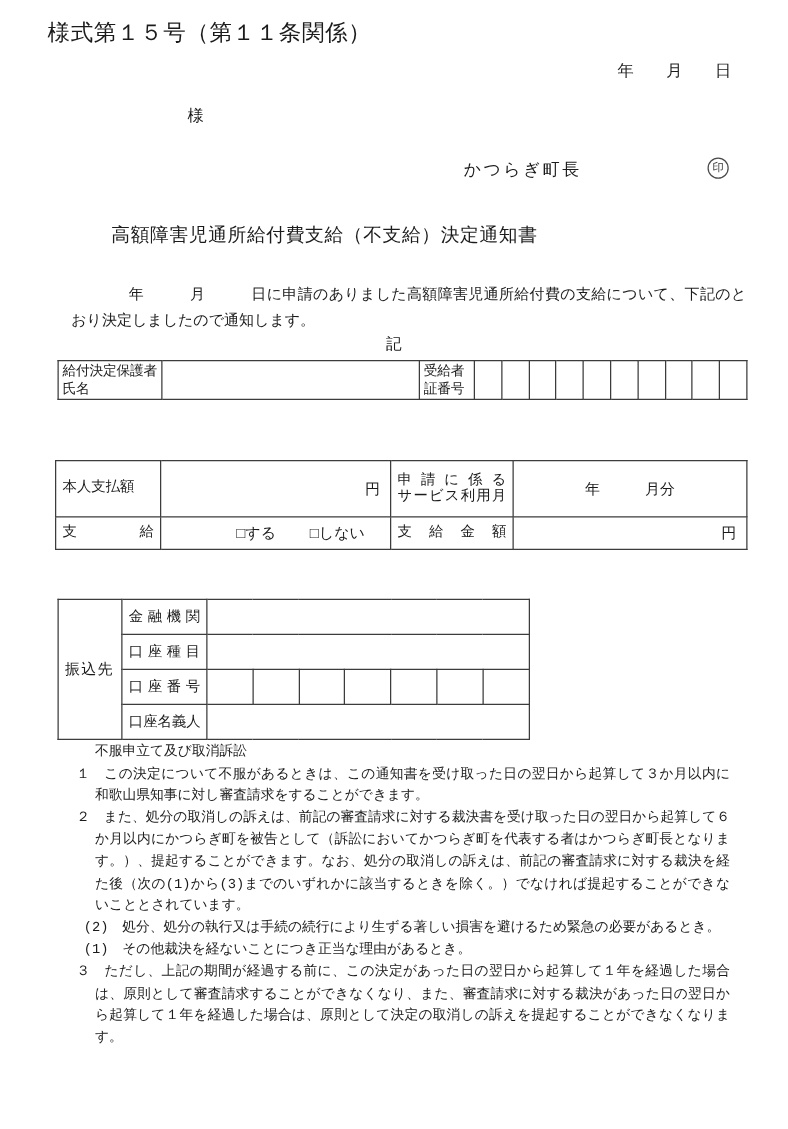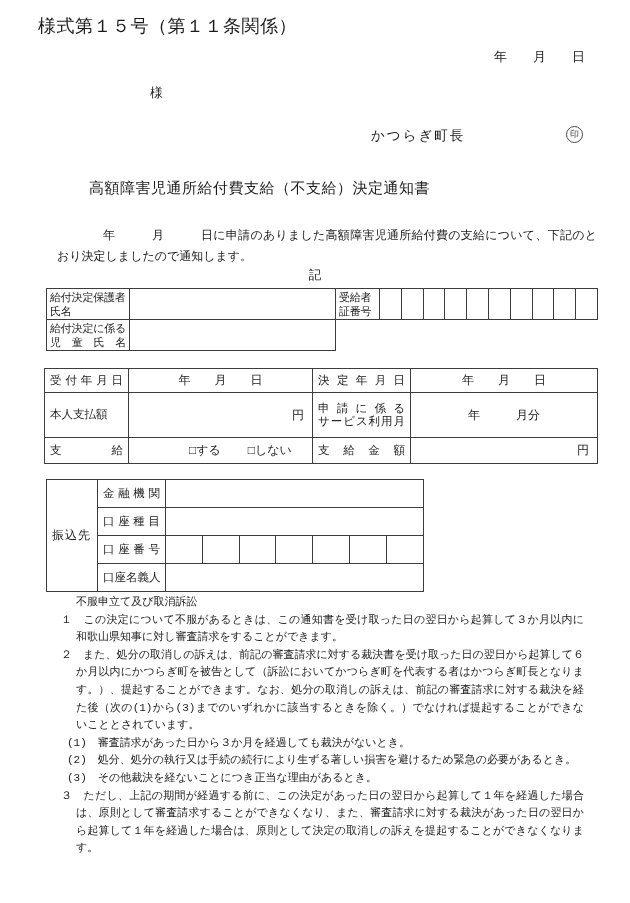--- a/index.html
+++ b/index.html
@@ -94,45 +94,31 @@
       <td></td>
       <td></td>
       <td></td>
       <td></td>
       <td></td>
       <td></td>
       <td></td>
       <td></td>
       <td></td>
     </tr>
-    <tr>
-      <td class="lbl">
-        <div>給付決定に係る</div>
-        <div class="jl">児童氏名</div>
-      </td>
-      <td></td>
-      <td class="nob" colspan="11"></td>
-    </tr>
   </tbody>
     </table>
 
   <table class="t2">
     <colgroup>
       <col style="width:84px">
         <col style="width:184px">
         <col style="width:98px">
         <col style="width:187px">
     </colgroup>
     <tbody>
-        <tr style="height:24px">
-      <td class="lbl jl">受付年月日</td>
-      <td class="center">年　　月　　日</td>
-      <td class="lbl jl">決定年月日</td>
-      <td class="center">年　　月　　日</td>
-    </tr>
     <tr style="height:45px">
       <td class="lbl">本人支払額</td>
       <td class="right"><span>円</span></td>
       <td class="lbl">
         <div class="jl">申請に係る</div>
         <div class="jl">サービス利用月</div>
       </td>
       <td class="center">年　　　月分</td>
     </tr>
     <tr style="height:26px">
@@ -177,19 +163,18 @@
       <td class="lbl">口座名義人</td>
       <td colspan="7"></td>
     </tr>
   </tbody>
     </table>
 
   <div class="appeal">
     <div class="appeal-heading">不服申立て及び取消訴訟</div>
     <p class="item">１　この決定について不服があるときは、この通知書を受け取った日の翌日から起算して３か月以内に和歌山県知事に対し審査請求をすることができます。</p>
     <p class="item">２　また、処分の取消しの訴えは、前記の審査請求に対する裁決書を受け取った日の翌日から起算して６か月以内にかつらぎ町を被告として（訴訟においてかつらぎ町を代表する者はかつらぎ町長となります。）、提起することができます。なお、処分の取消しの訴えは、前記の審査請求に対する裁決を経た後（次の(1)から(3)までのいずれかに該当するときを除く。）でなければ提起することができないこととされています。</p>
-    <p class="subitem">(1)　審査請求があった日から３か月を経過しても裁決がないとき。</p>
     <p class="subitem">(2)　処分、処分の執行又は手続の続行により生ずる著しい損害を避けるため緊急の必要があるとき。</p>
-    <p class="subitem">(3)　その他裁決を経ないことにつき正当な理由があるとき。</p>
+    <p class="subitem">(1)　その他裁決を経ないことにつき正当な理由があるとき。</p>
     <p class="item">３　ただし、上記の期間が経過する前に、この決定があった日の翌日から起算して１年を経過した場合は、原則として審査請求することができなくなり、また、審査請求に対する裁決があった日の翌日から起算して１年を経過した場合は、原則として決定の取消しの訴えを提起することができなくなります。</p>
   </div>
 
 </div>
 
 </body></html>

